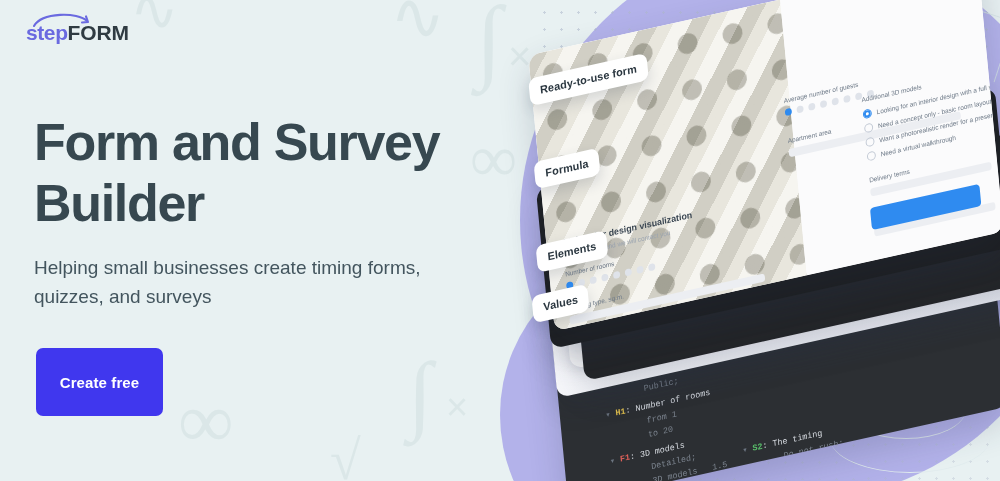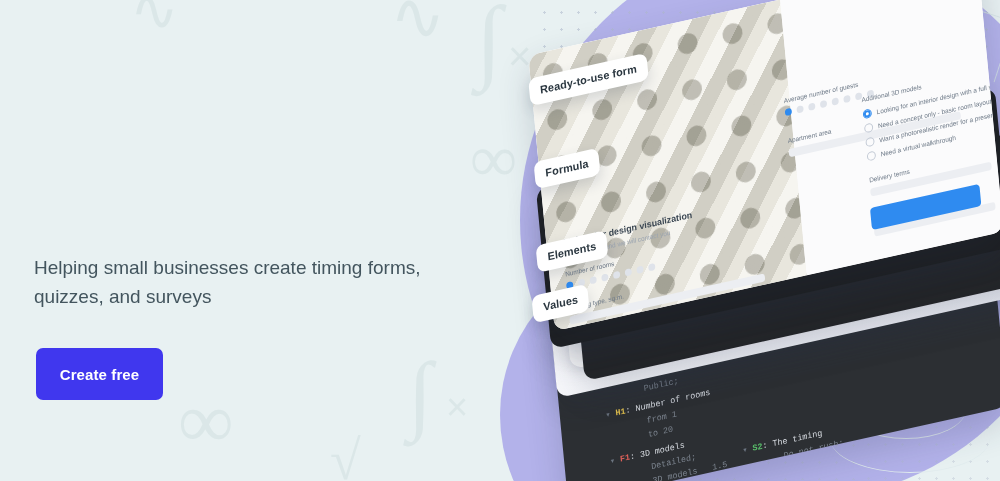--- a/index.html
+++ b/index.html
@@ -112,21 +112,21 @@
     color: #374850;
   }
   .subhead {
     position: absolute; left: 34px; top: 254px;
     width: 450px;
     font-size: 19px; line-height: 1.5;
     color: #43555e; font-weight: 400;
   }
   .cta {
     position: absolute; left: 36px; top: 348px;
-    width: 127px; height: 52px;
+    width: 127px; height: 68px;
     background: #4037ee;
     border: none; border-radius: 7px;
     color: #fff; font-size: 15px; font-weight: 700;
     font-family: "Liberation Sans", sans-serif;
     cursor: pointer;
     letter-spacing: .1px;
   }
 
   
   #illus {
@@ -265,21 +265,30 @@
     <span class="math m-inf2">∞</span>
     <span class="math m-sq">√</span>
     <span class="math m-wave1">∿</span>
     <span class="math m-wave2">∿</span>
 
     <div class="corner-tri"></div>
     <div class="thin-arc"></div>
     <div class="thin-arc2"></div>
   </div>
 
-
+  <div class="logo">
+    <svg class="logo-arc" viewBox="0 0 62 18">
+      <path d="M2 15 C10 1, 46 1, 55 10" fill="none" stroke="#6a6ae0" stroke-width="2.1" stroke-linecap="round"></path>
+      <path d="M50 11.5 L56 11 L54 5.4" fill="none" stroke="#6a6ae0" stroke-width="2.1" stroke-linecap="round" stroke-linejoin="round"></path>
+    </svg>
+    <span class="logo-step">step</span>
+    <span class="logo-form">FORM</span>
+  </div>
+
+  <h1 class="headline">Form and Survey Builder</h1>
   <p class="subhead">Helping small businesses create timing forms, quizzes, and surveys</p>
   <button class="cta">Create free</button>
 
   <div id="illus">
 
     <div class="card" id="card-values">
       <div class="code" style="left:46px; top:12px;">
 <span class="caret">▾ </span><span class="tk-g">S1</span><span class="tk-w">: Building type</span>
 <span class="tk-d">        Small;</span>
 <span class="tk-d">        Big;</span>

